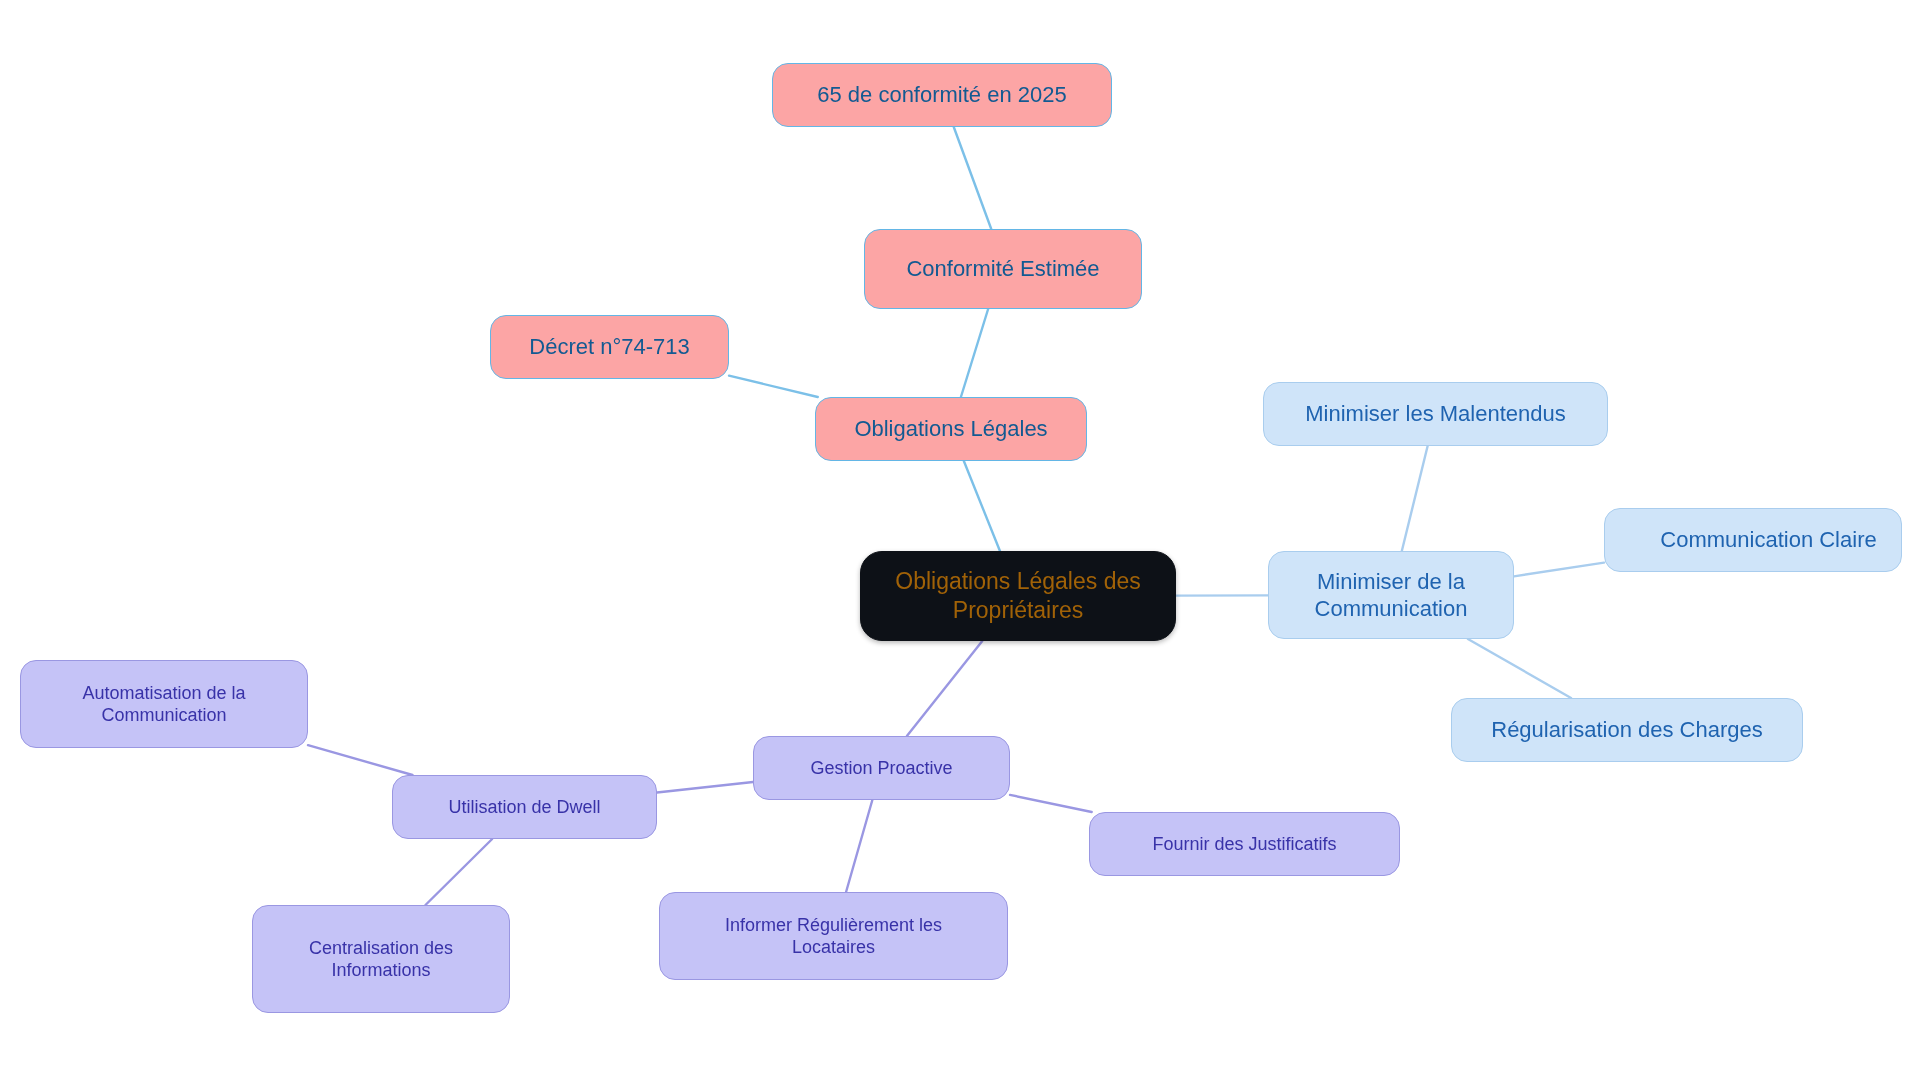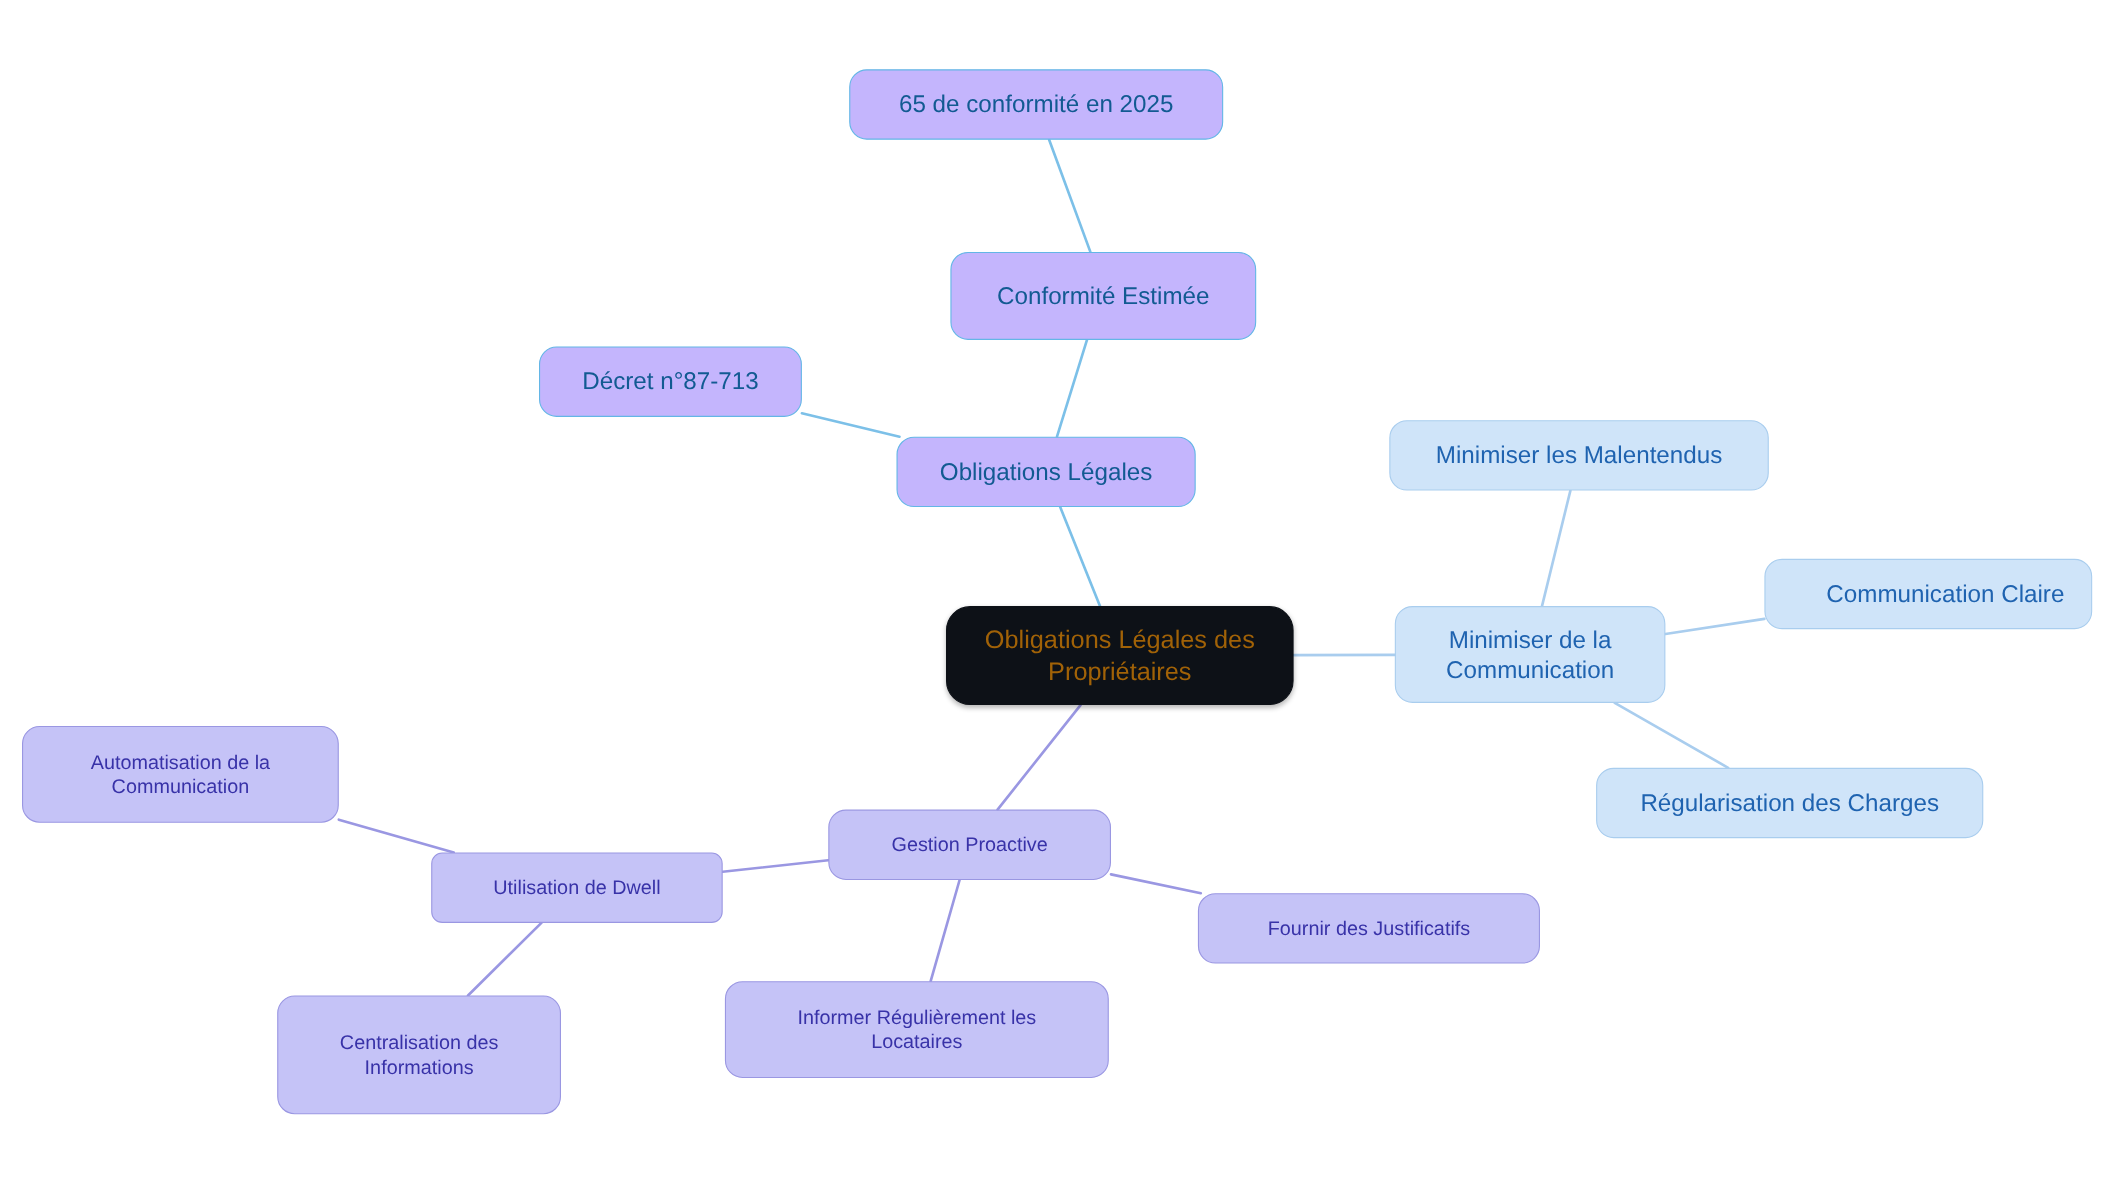--- a/index.html
+++ b/index.html
@@ -38,21 +38,21 @@
   }
   .node.root {
     background: #0d1117;
     border-color: #0d1117;
     color: #a16207;
     border-radius: 22px;
     font-size: 23px;
     box-shadow: 0 2px 5px rgba(0,0,0,0.28);
   }
   .node.blue {
-    background: #c4b5fd;
+    background: #fca5a5;
     border-color: #63b6e6;
     color: #125a92;
     font-size: 22px;
   }
   .node.paleblue {
     background: #cfe4f9;
     border-color: #a9cdee;
     color: #1f63b0;
     font-size: 22px;
   }
@@ -82,28 +82,28 @@
       <line x1="492.1619718309859" y1="839" x2="425.46478873239437" y2="905" stroke="#9a97e2" stroke-width="2.4" stroke-linecap="round"></line>
       <line x1="872.3571428571429" y1="800" x2="846.0714285714286" y2="892" stroke="#9a97e2" stroke-width="2.4" stroke-linecap="round"></line>
       <line x1="1010" y1="794.9035812672176" x2="1091.657894736842" y2="812" stroke="#9a97e2" stroke-width="2.4" stroke-linecap="round"></line>
     </svg>
   <div id="node-layer">
       <div class="node root" style="left: 860px; top: 551px; width: 316px; height: 90px;">Obligations Légales des
 Propriétaires</div>
       <div class="node blue" style="left: 815px; top: 397px; width: 272px; height: 64px;">Obligations Légales</div>
       <div class="node blue" style="left: 864px; top: 229px; width: 278px; height: 80px;">Conformité Estimée</div>
       <div class="node blue" style="left: 772px; top: 63px; width: 340px; height: 64px;">65 de conformité en 2025</div>
-      <div class="node blue" style="left: 490px; top: 315px; width: 239px; height: 64px;">Décret n°87-713</div>
+      <div class="node blue" style="left: 490px; top: 315px; width: 239px; height: 64px;">Décret n°74-713</div>
       <div class="node paleblue" style="left: 1268px; top: 551px; width: 246px; height: 88px;">Minimiser de la
 Communication</div>
       <div class="node paleblue" style="left: 1263px; top: 382px; width: 345px; height: 64px; text-align: right;">Minimiser les Malentendus</div>
       <div class="node paleblue" style="left: 1604px; top: 508px; width: 298px; height: 64px; padding-left: 45px;">Communication Claire</div>
       <div class="node paleblue" style="left: 1451px; top: 698px; width: 352px; height: 64px;">Régularisation des Charges</div>
       <div class="node purple" style="left: 753px; top: 736px; width: 257px; height: 64px;">Gestion Proactive</div>
-      <div class="node purple" style="left: 392px; top: 775px; width: 265px; height: 64px; border-radius: 10px;">Utilisation de Dwell</div>
+      <div class="node purple" style="left: 392px; top: 775px; width: 265px; height: 64px;">Utilisation de Dwell</div>
       <div class="node purple" style="left: 20px; top: 660px; width: 288px; height: 88px;">Automatisation de la
 Communication</div>
       <div class="node purple" style="left: 252px; top: 905px; width: 258px; height: 108px;">Centralisation des
 Informations</div>
       <div class="node purple" style="left: 659px; top: 892px; width: 349px; height: 88px;">Informer Régulièrement les
 Locataires</div>
       <div class="node purple" style="left: 1089px; top: 812px; width: 311px; height: 64px;">Fournir des Justificatifs</div>
     </div>
 </div>
 

